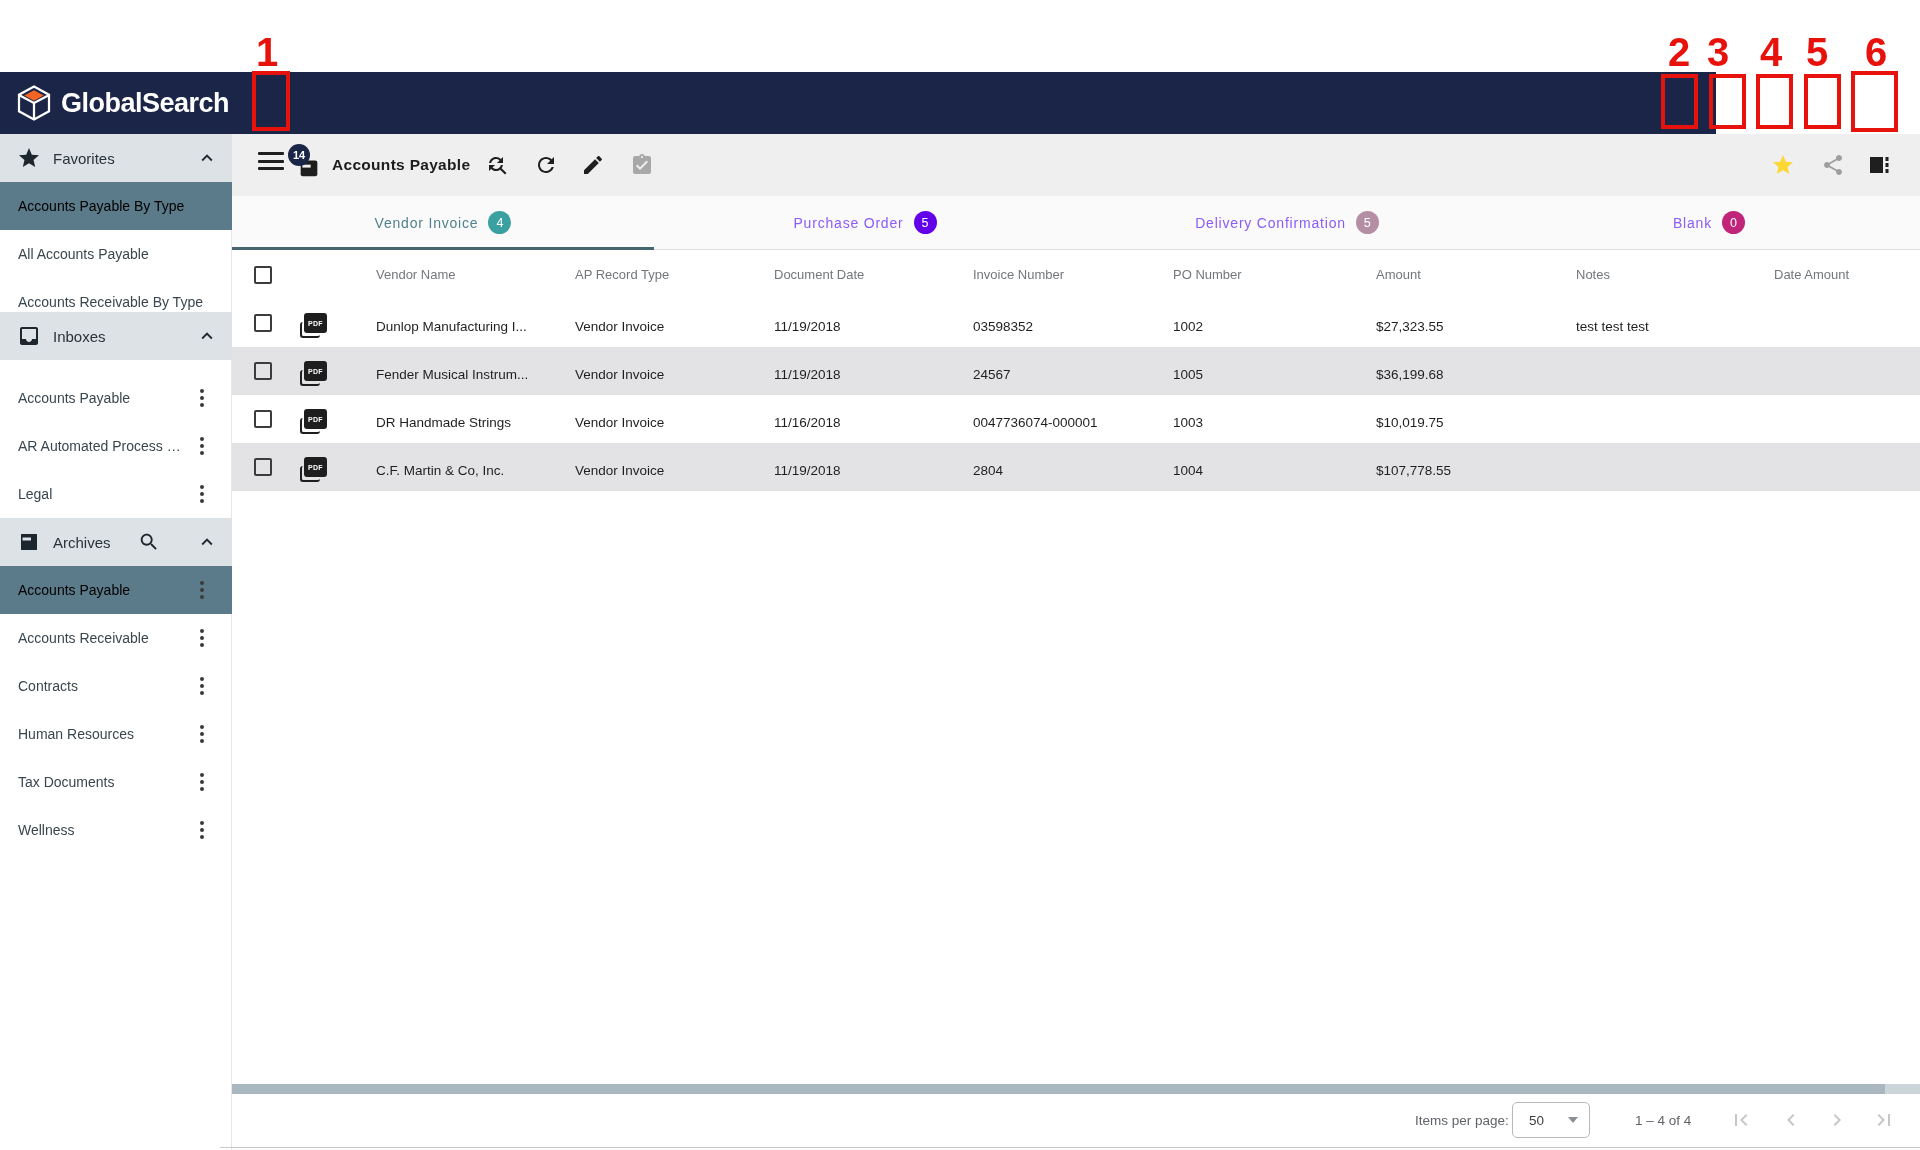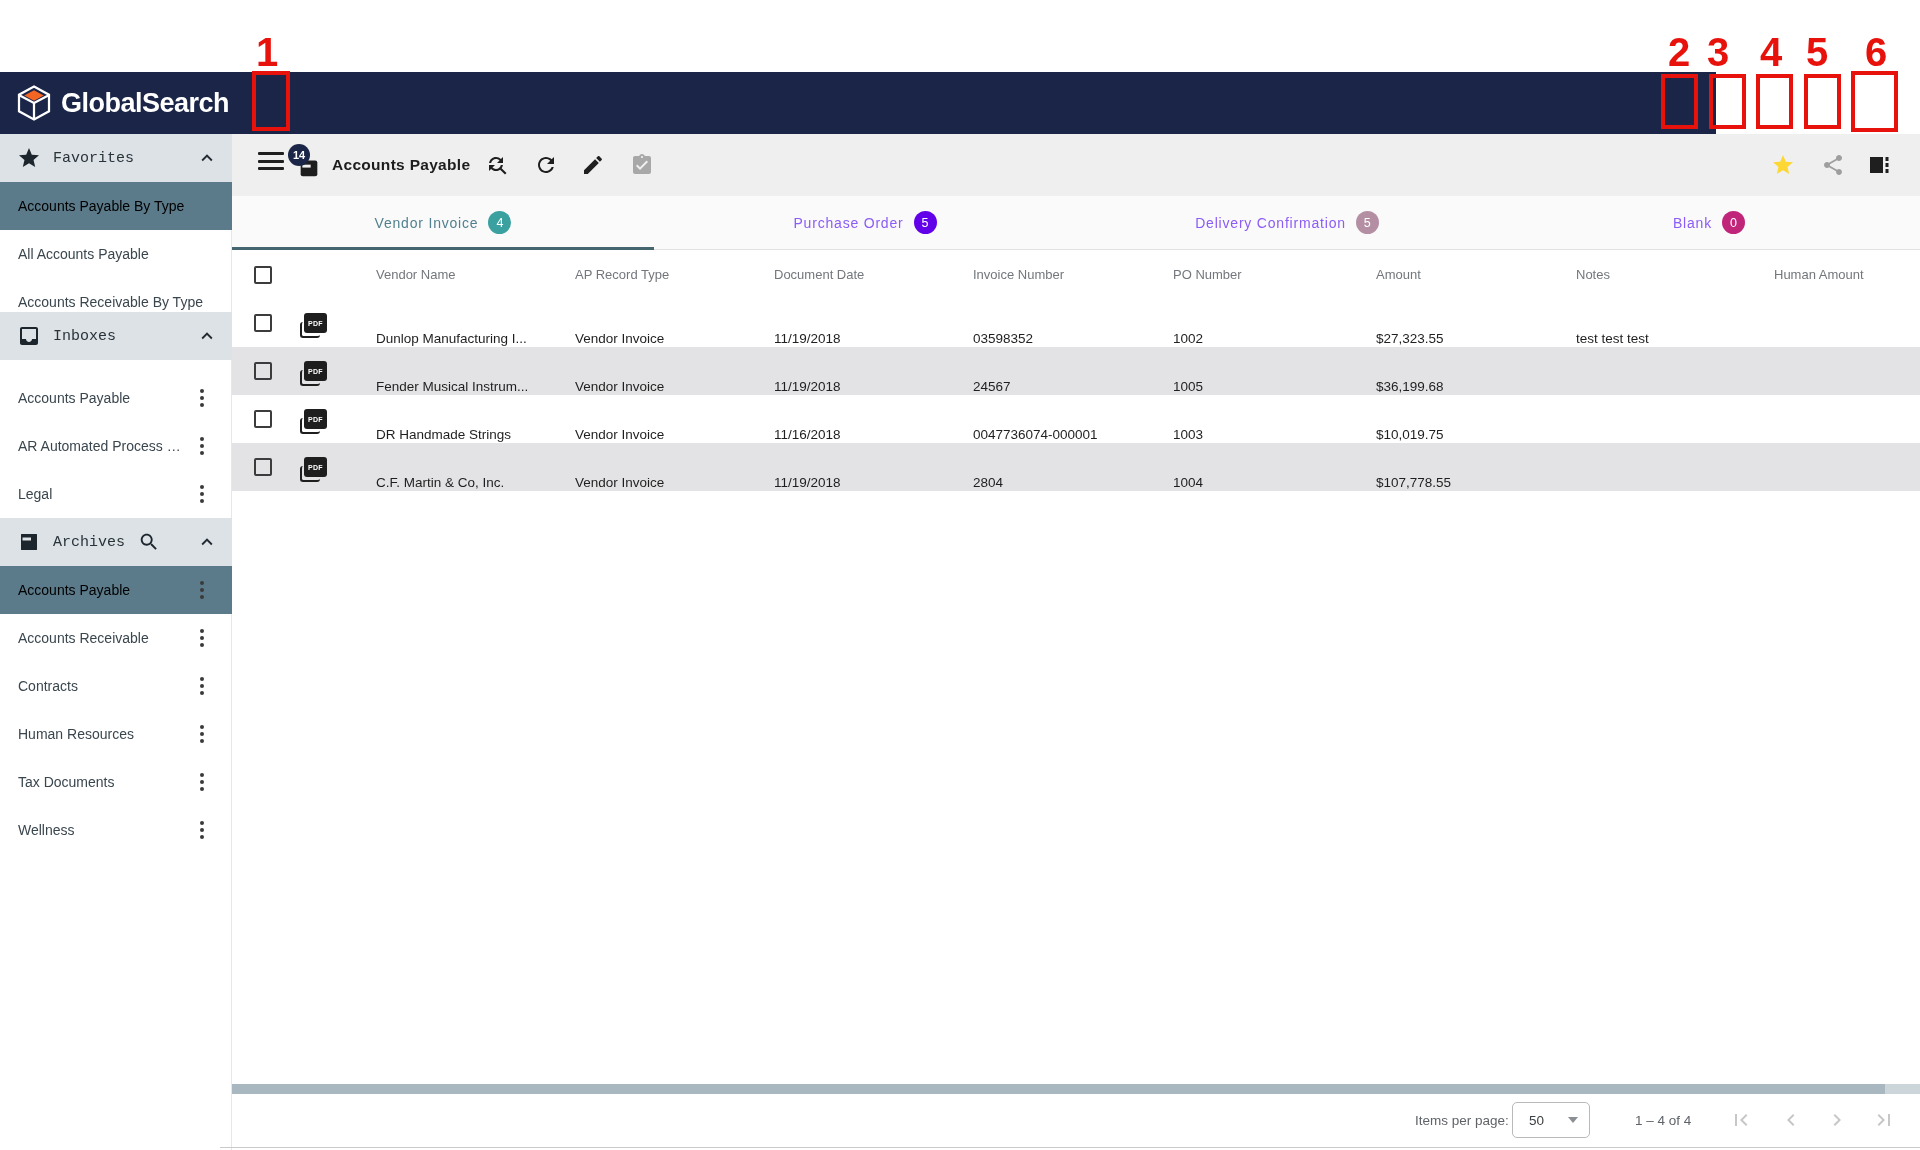--- a/index.html
+++ b/index.html
@@ -19,21 +19,21 @@
   #avatar-btn svg { width:42px; height:42px; fill:#fff; }
 
   
   .ann-num { position:absolute; top:30px; transform:translateX(-50%); color:#e8120c; font-size:40px; font-weight:700; z-index:50; }
   .ann-box { position:absolute; border:4px solid #e8120c; z-index:49; }
 
   
   #sidebar { left:0; top:134px; width:232px; height:1016px; background:#fff; border-right:1px solid #e7e7e7; }
   .sec-head { position:absolute; left:0; width:232px; height:48px; background:#dce2e6; display:flex; align-items:center; cursor:pointer; }
   .sec-head svg.secicon { width:24px; height:24px; fill:#1d262c; margin-left:17px; }
-  .sec-title { font-size:15px; font-weight:500; color:#29333a; margin-left:12px;font-family:Liberation Mono, monospace; }
+  .sec-title { font-size:15px; font-weight:500; color:#29333a; margin-left:12px; }
   .sec-chevron { position:absolute; left:196px; width:22px; height:22px; }
   .sec-chevron svg { width:22px; height:22px; fill:#222b31; }
   .sec-search { position:absolute; left:138px; width:22px; height:22px; }
   .sec-search svg { width:22px; height:22px; fill:#1d262c; }
   .side-item { position:absolute; left:0; width:232px; height:48px; display:flex; align-items:center; cursor:pointer; }
   .side-item .lbl { font-size:14px; color:#3a464e; margin-left:18px; white-space:nowrap; }
   .side-item.selected { background:#5b7a8a; }
   .side-item.selected .lbl { color:#000000; font-weight:400; }
   .kebab { position:absolute; left:200px; top:50%; transform:translateY(-50%); display:flex; flex-direction:column; gap:3px; cursor:pointer; }
   .kebab i { width:4px; height:4px; border-radius:50%; background:#3a3a3a; }
@@ -60,21 +60,21 @@
   .tab.active::after { content:""; position:absolute; left:0; right:0; bottom:-1px; height:3px; background:#456571; }
   .badge { min-width:23px; height:23px; padding:0 4px; border-radius:12px; color:#fff; font-size:12.5px; font-weight:500; display:flex; align-items:center; justify-content:center; }
   .badge.teal { background:#3aa0a0; } .badge.purple { background:#6200ea; }
   .badge.mauve { background:#b48fa4; } .badge.magenta { background:#c02579; }
 
   
   #thead { left:232px; top:250px; width:1688px; height:49px; background:#fff; }
   .hcell { position:absolute; top:0; height:49px; line-height:49px; font-size:13px; font-weight:500; color:#73777c; white-space:nowrap; }
   .trow { position:absolute; left:232px; width:1688px; height:48px; }
   .trow.alt { background:#e3e3e5; }
-  .tcell { position:absolute; top:16px; height:48px; line-height:48px; font-size:13.5px; color:#1f1f1f; white-space:nowrap;text-align:right; }
+  .tcell { position:absolute; top:4px; height:48px; line-height:48px; font-size:13.5px; color:#1f1f1f; white-space:nowrap;text-align:right; }
   .c-check { left:22px; } .c-pdf { left:72px; } .c-vendor { left:144px; } .c-type { left:343px; }
   .c-date { left:542px; } .c-inv { left:741px; } .c-po { left:941px; } .c-amt { left:1144px; }
   .c-notes { left:1344px; } .c-ord { left:1542px; }
   .cbx { position:absolute; top:50%; transform:translateY(-50%); width:18px; height:18px; border:2px solid #3c3c3c; border-radius:2px; background:transparent; cursor:pointer; }
   .pdficon { position:absolute; top:14px; width:23px; height:20px; background:#1e1e1e; border-radius:3px; color:#fff; font-size:7px; font-weight:700; display:flex; align-items:center; justify-content:center; cursor:pointer; letter-spacing:0.3px; }
   .pdficon::before { content:""; position:absolute; left:-4.5px; bottom:-4.5px; width:18px; height:14px; border-left:2.5px solid #1e1e1e; border-bottom:2.5px solid #1e1e1e; border-radius:3px; }
 
   
   #hscroll { left:232px; top:1084px; width:1688px; height:10px; background:#ccd5da; }
   #hscroll-thumb { position:absolute; left:0; top:0; width:1653px; height:10px; background:#a9b8c0; cursor:pointer; }
@@ -343,21 +343,21 @@
 
   <div class="abs" id="thead">
     <span class="cbx c-check"></span>
     <span class="hcell c-vendor">Vendor Name</span>
     <span class="hcell c-type">AP Record Type</span>
     <span class="hcell c-date">Document Date</span>
     <span class="hcell c-inv">Invoice Number</span>
     <span class="hcell c-po">PO Number</span>
     <span class="hcell c-amt">Amount</span>
     <span class="hcell c-notes">Notes</span>
-    <span class="hcell c-ord">Human Amount</span>
+    <span class="hcell c-ord">Date Amount</span>
   </div>
 
   <div class="trow" style="top:299px">
     <span class="cbx c-check"></span>
     <span class="pdficon c-pdf">PDF</span>
     <span class="tcell c-vendor">Dunlop Manufacturing I...</span>
     <span class="tcell c-type">Vendor Invoice</span>
     <span class="tcell c-date">11/19/2018</span>
     <span class="tcell c-inv">03598352</span>
     <span class="tcell c-po">1002</span>

